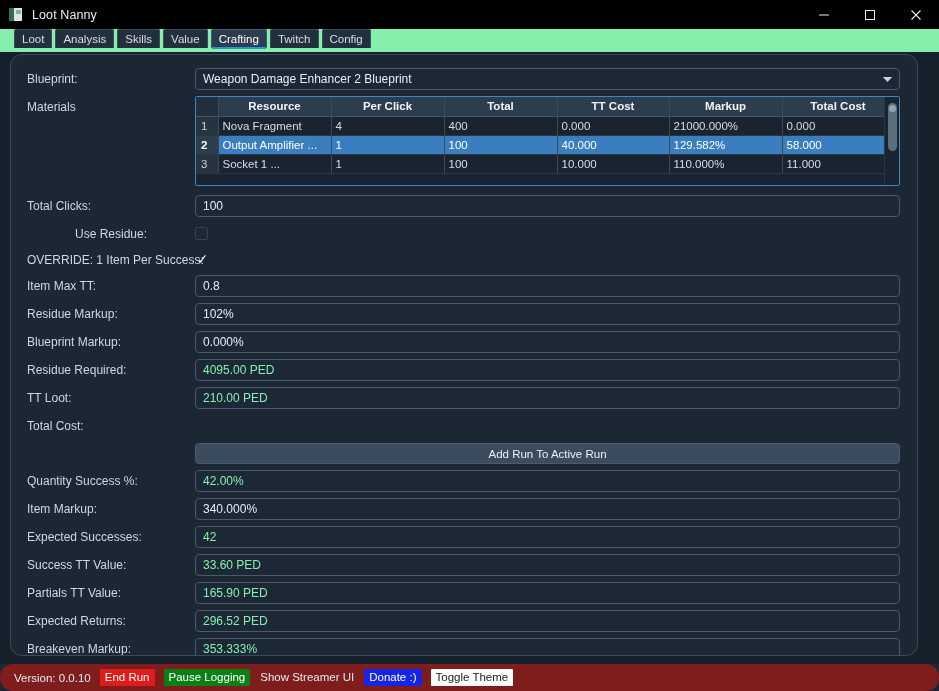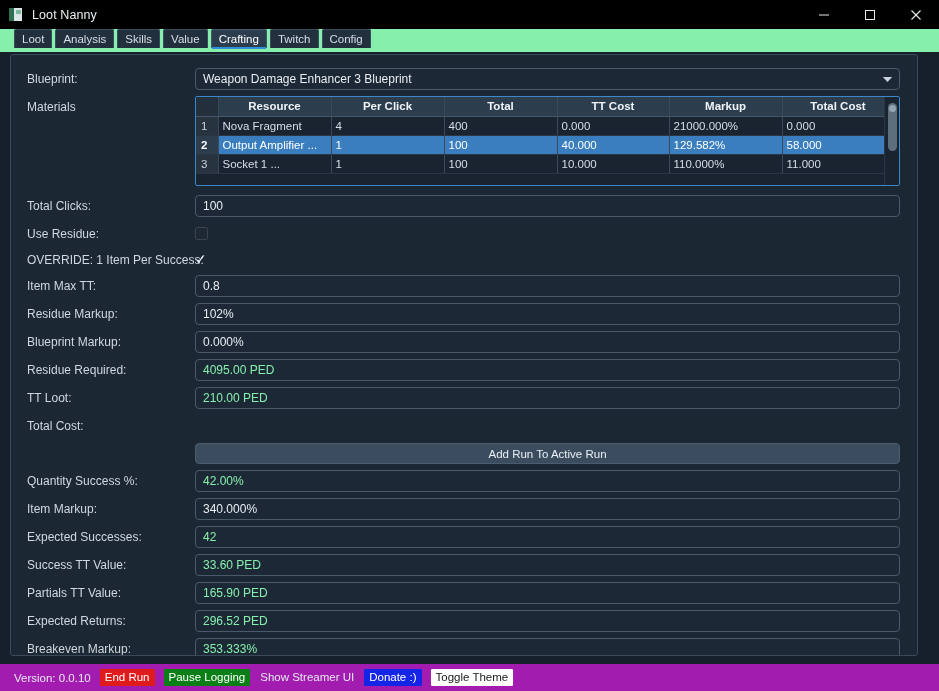--- a/index.html
+++ b/index.html
@@ -102,21 +102,21 @@
     flex: 1 1 auto;
     background: #16202b;
     padding: 0 10px 0 10px;
     position: relative;
     overflow: hidden;
   }
   #panel {
     position: absolute;
     left: 10px; top: 2px; right: 21px; bottom: 8px;
     border: 1px solid #3a4a5a;
-    border-radius: 3px;
+    border-radius: 12px;
     background: #1b2733;
     overflow: hidden;
   }
   #form {
     position: absolute;
     left: 0; top: 0; right: 0; bottom: 0;
     padding: 13px 17px 0 16px;
   }
 
   .row {
@@ -163,21 +163,21 @@
     white-space: nowrap; overflow: hidden;
     cursor: default;
   }
   .combo-arrow {
     position: absolute; right: 7px; top: 0;
     height: 22px; display: flex; align-items: center;
     pointer-events: none;
   }
 
   
-  .cb-row { margin-bottom: 4px; }
+  .cb-row { margin-bottom: 4px; text-align: center; }
   .cb-off {
     width: 13px; height: 13px;
     border: 1px solid #37454f;
     background: #1d2834;
     border-radius: 2px;
     margin-top: 4px;
     cursor: default;
   }
   .cb-on {
     width: 15px; height: 16px;
@@ -297,24 +297,25 @@
     font-family: "Liberation Sans", sans-serif;
     cursor: default;
     display: flex; align-items: center; justify-content: center;
     width: 100%;
   }
 
   
   #statusbar {
     flex: 0 0 27px;
     height: 27px;
-    background: #a21caf;
+    background: #7f1d1d;
     display: flex; align-items: center;
     padding-left: 14px;
     gap: 9px;
+    border-radius: 13px;
   }
   .sb-text {
     font-size: 11.5px;
     color: #e4eaf0;
     white-space: nowrap;
   }
   .sb-btn {
     font-size: 11.5px;
     font-family: "Liberation Sans", sans-serif;
     padding: 1px 5px 2px 5px;
@@ -378,21 +379,21 @@
   </div>
 
   <div id="panel-wrap">
     <div id="right-gutter"></div>
     <div id="panel">
       <div id="form">
 
         <div class="row">
           <div class="lbl">Blueprint:</div>
           <div class="combo-wrap">
-            <div class="combo">Weapon Damage Enhancer 3 Blueprint</div>
+            <div class="combo">Weapon Damage Enhancer 2 Blueprint</div>
             <div class="combo-arrow">
               <svg width="11" height="7" viewBox="0 0 11 7">
                   <path d="M0.8 1 L5.5 6 L10.2 1 Z" fill="#c9d3dc"></path>
                 </svg>
             </div>
           </div>
         </div>
 
         <div class="row mat-row">
           <div class="lbl">Materials</div>

